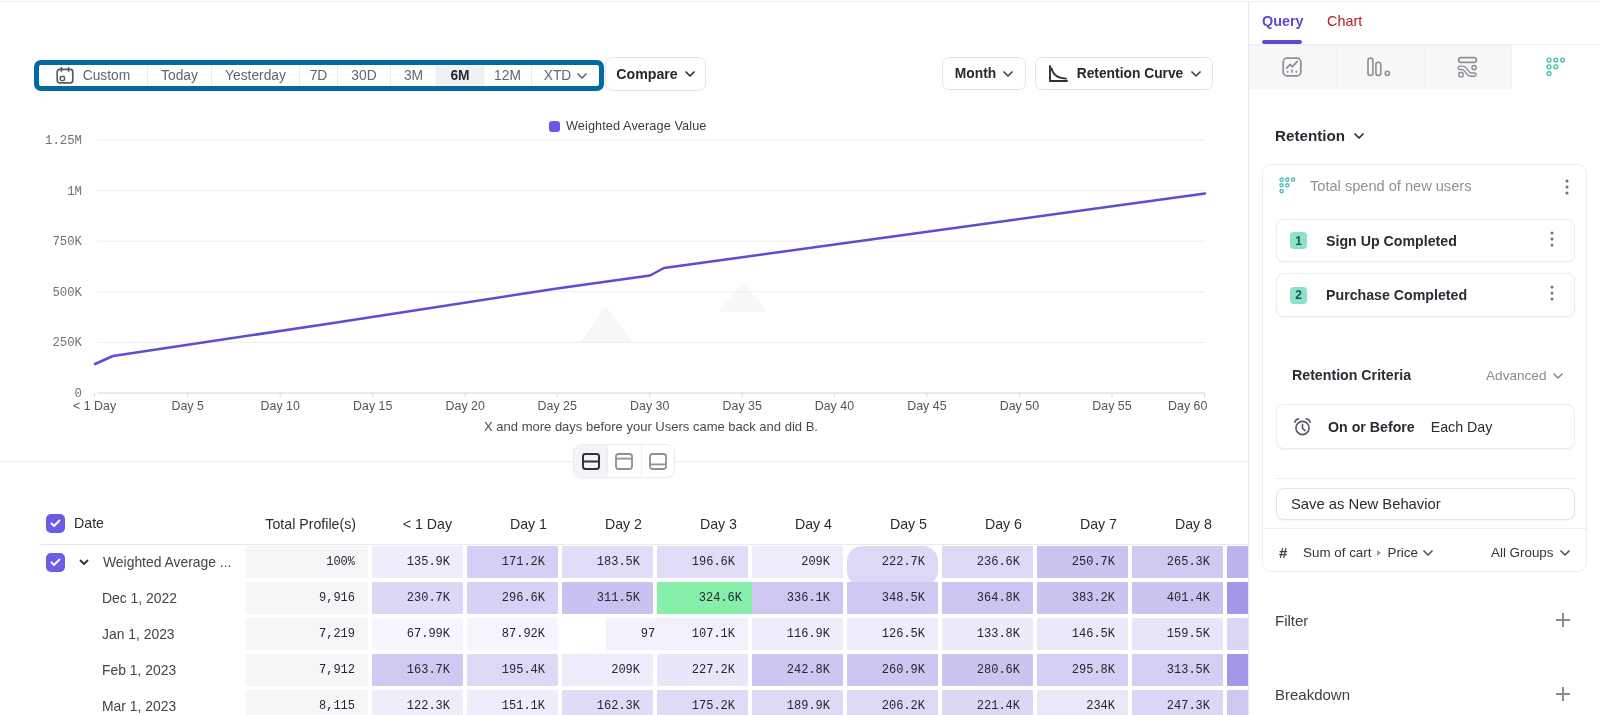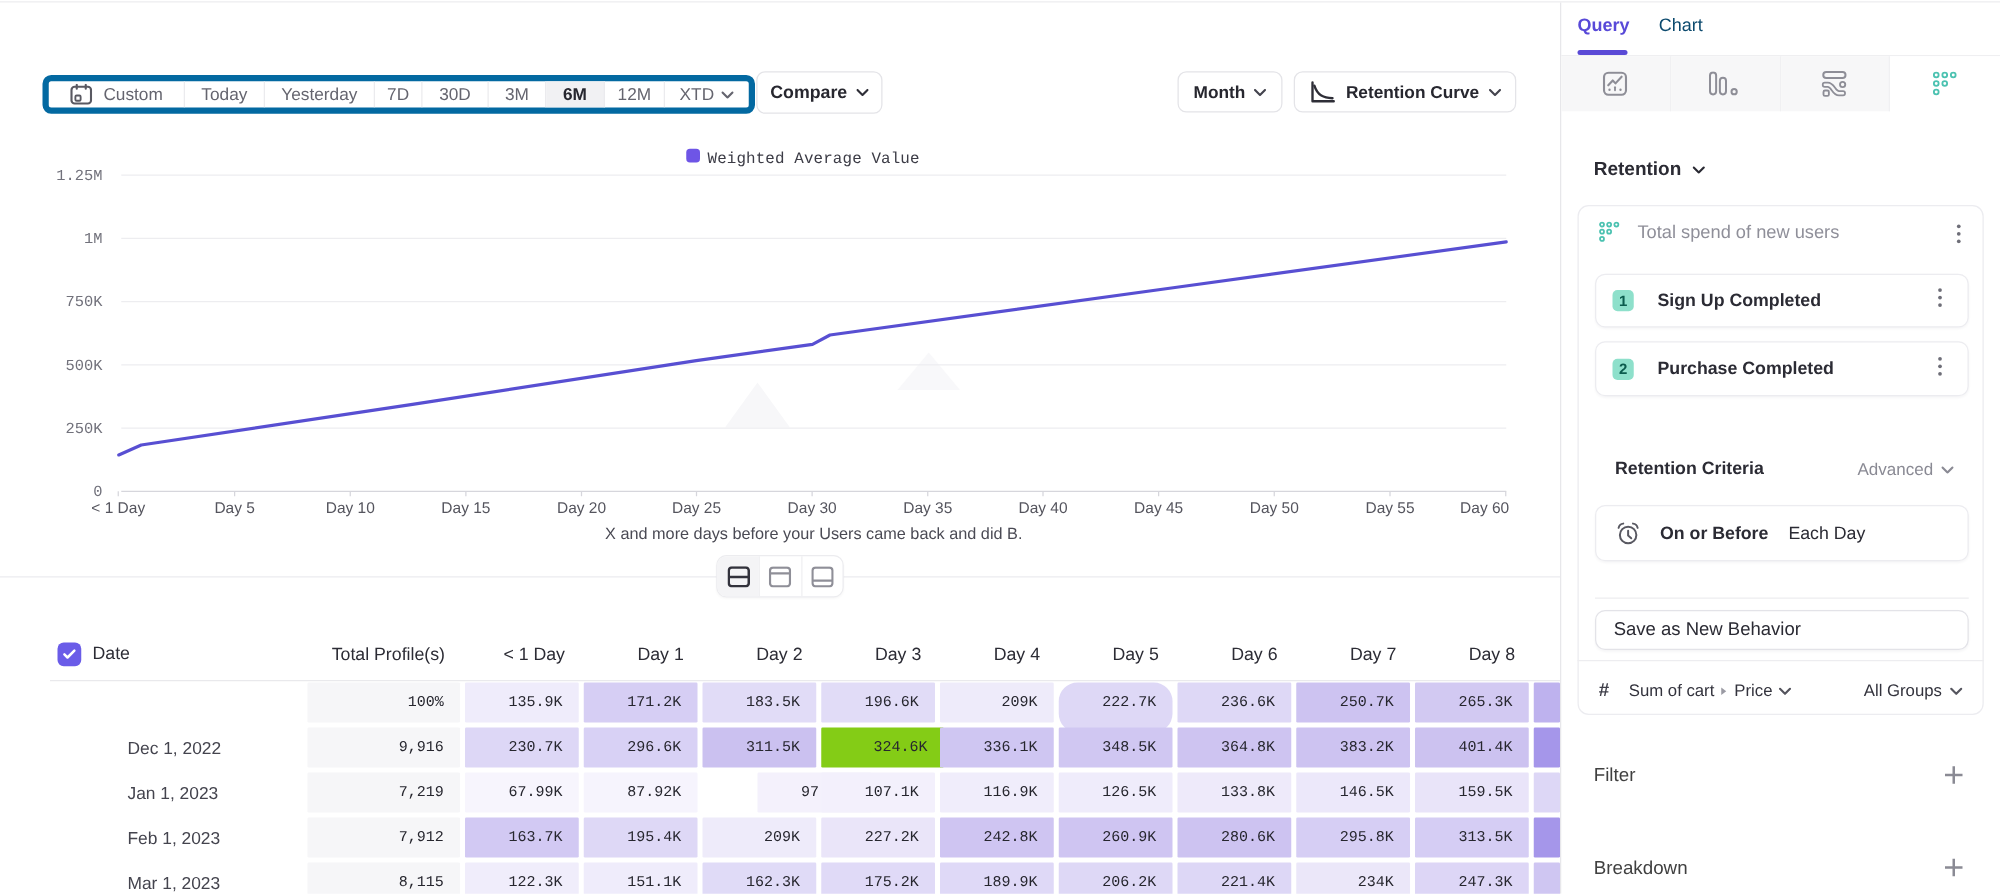--- a/index.html
+++ b/index.html
@@ -13,21 +13,21 @@
 .seg .it { display:flex; align-items:center; justify-content:center; font-size:13.8px; color:#65656f; border-right:1px solid #ebebee; }
 .seg .it:last-child { border-right:none; }
 .seg .sel { background:#f1f1f3; color:#27272f; font-weight:700; }
 .btn { position:absolute; height:31px; border:1px solid #e4e4e8; border-radius:7px; background:#fff; display:flex; align-items:center; justify-content:center; gap:7px; font-size:14.2px; color:#27272f; font-weight:700; }
 .btn.light { font-weight:500; }
 
 
 .chart { position:absolute; left:0; top:0; }
 .ylab { font-family:"Liberation Mono",monospace; font-size:12.3px; fill:#71717b; }
 .xlab { font-family:"Liberation Sans",sans-serif; font-size:12.4px; fill:#55555e; }
-.legend { position:absolute; left:549px; top:119px; display:flex; gap:6px;font-family:Liberation Mono, monospace; }
+.legend { position:absolute; left:549px; top:119px; display:flex; align-items:center; gap:6px; }
 .legend .sq { width:11px; height:11px; border-radius:3px; background:#6e55e6; }
 .legend .lt { font-size:12.7px; color:#3c3c46; font-weight:500; letter-spacing:0.1px; }
 .caption { position:absolute; left:97px; top:419px; width:1108px; text-align:center; font-size:13px; color:#4a4a54; }
 .hdiv { position:absolute; left:0; top:461px; width:1248px; height:1px; background:#ececef; }
 
 
 .tgl { position:absolute; left:573px; top:444px; width:102px; height:34px; border:1px solid #ececef; border-radius:8px; background:#fff; display:flex; box-shadow:0 1px 2px rgba(0,0,0,0.03); }
 .tgl .t { width:34px; display:flex; align-items:center; justify-content:center; }
 .tgl .t.sel { background:#f4f4f6; border-radius:7px 0 0 7px; }
 .tgl .t + .t { border-left:1px solid #f0f0f2; }
@@ -217,33 +217,44 @@
 <div class="cell" style="left:942px;top:546.0px;width:91px;height:32px;background:#ded8f6;">
       <span>236.6K</span>
     </div>
 <div class="cell" style="left:1037px;top:546.0px;width:91px;height:32px;background:#cdc3f1;">
       <span>250.7K</span>
     </div>
 <div class="cell" style="left:1132px;top:546.0px;width:91px;height:32px;background:#d2c9f2;">
       <span>265.3K</span>
     </div>
 <div class="cell" style="left:1227px;top:546.0px;width:21px;height:32px;background:#beb2ee;"></div>
+<div class="rowlab" style="left:46px;top:546.0px;height:32px;">
+  <span class="cb">
+        <svg width="11" height="9" viewBox="0 0 11 9">
+          <path d="M1.5 4.5 L4 7 L9.5 1.5" fill="none" stroke="#fff" stroke-width="2" stroke-linecap="round" stroke-linejoin="round"></path>
+        </svg>
+      </span>
+  <svg class="carr" width="10" height="7" viewBox="0 0 10 7">
+        <path d="M1.5 1.5 L5 5 L8.5 1.5" fill="none" stroke="#33333c" stroke-width="1.8" stroke-linecap="round" stroke-linejoin="round"></path>
+      </svg>
+  <span class="rl1">Weighted Average ...</span>
+    </div>
 <div class="cell" style="left:245.5px;top:582.0px;width:122.5px;height:32px;background:#f6f6f8;">
       <span>9,916</span>
     </div>
 <div class="cell" style="left:372px;top:582.0px;width:91px;height:32px;background:#ddd7f6;">
       <span>230.7K</span>
     </div>
 <div class="cell" style="left:467px;top:582.0px;width:91px;height:32px;background:#d8d1f5;">
       <span>296.6K</span>
     </div>
 <div class="cell" style="left:562px;top:582.0px;width:91px;height:32px;background:#cbc1f0;">
       <span>311.5K</span>
     </div>
-<div class="cell" style="left:657px;top:582.0px;width:98px;height:32px;background:#84cc16;padding-left:34px;">
+<div class="cell" style="left:657px;top:582.0px;width:98px;height:32px;background:#86efac;padding-left:34px;">
       <span>324.6K</span>
     </div>
 <div class="cell" style="left:752px;top:582.0px;width:91px;height:32px;background:#cfc6f2;">
       <span>336.1K</span>
     </div>
 <div class="cell" style="left:847px;top:582.0px;width:91px;height:32px;background:#d0c7f2;">
       <span>348.5K</span>
     </div>
 <div class="cell" style="left:942px;top:582.0px;width:91px;height:32px;background:#cec4f1;">
       <span>364.8K</span>
@@ -355,21 +366,21 @@
     </div>
 <div class="cell" style="left:1132px;top:690.0px;width:91px;height:32px;background:#ddd6f6;">
       <span>247.3K</span>
     </div>
 <div class="cell" style="left:1227px;top:690.0px;width:21px;height:32px;background:#cfc6f2;"></div>
 <div class="rowlab" style="left:102px;top:690.0px;height:32px;">
       <span class="rl2">Mar 1, 2023</span>
     </div>
 
 <div class="sb-tab" style="left:1262px; top:13px; color:#5849d8;">Query</div>
-<div class="sb-tab" style="left:1327px; top:13px; color:#0c4a6e; font-weight:500;">Chart</div>
+<div class="sb-tab" style="left:1327px; top:13px; color:#b91c1c; font-weight:500;">Chart</div>
 <div class="underline"></div>
 <div class="icontabs">
   <div class="ic">
         <svg width="20" height="20" viewBox="0 0 20 20">
           <rect x="1.2" y="1.2" width="17.6" height="17.6" rx="3.6" fill="none" stroke="#8e8e97" stroke-width="1.7"></rect>
           <path d="M4.6 11.2 L8.2 7.4 L10.4 9.7 L15.3 4.4" fill="none" stroke="#8e8e97" stroke-width="1.7" stroke-linecap="round" stroke-linejoin="round"></path>
           <line x1="10" y1="12.8" x2="10" y2="15.2" stroke="#8e8e97" stroke-width="1.5" stroke-linecap="round"></line>
           <circle cx="5.6" cy="14.8" r="0.95" fill="#8e8e97"></circle>
           <circle cx="14.4" cy="14.8" r="0.95" fill="#8e8e97"></circle>
         </svg>

